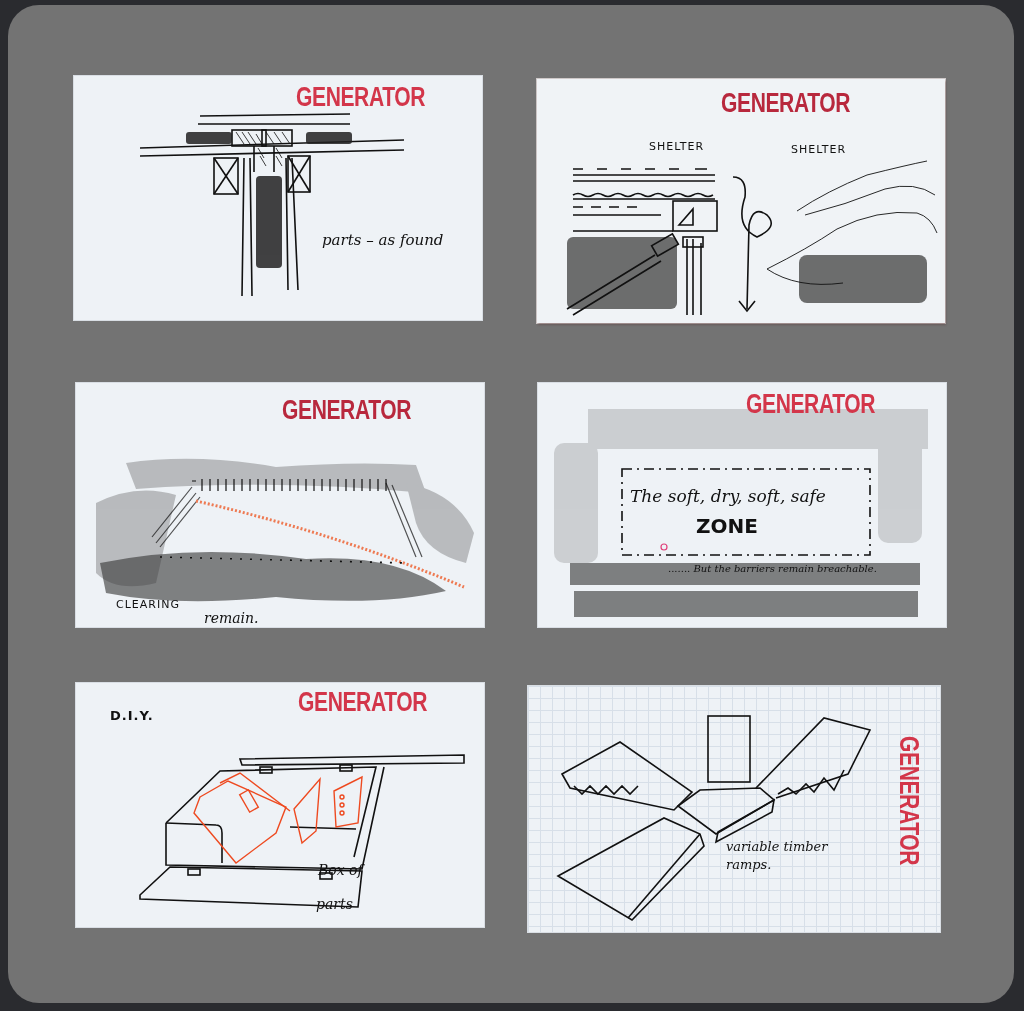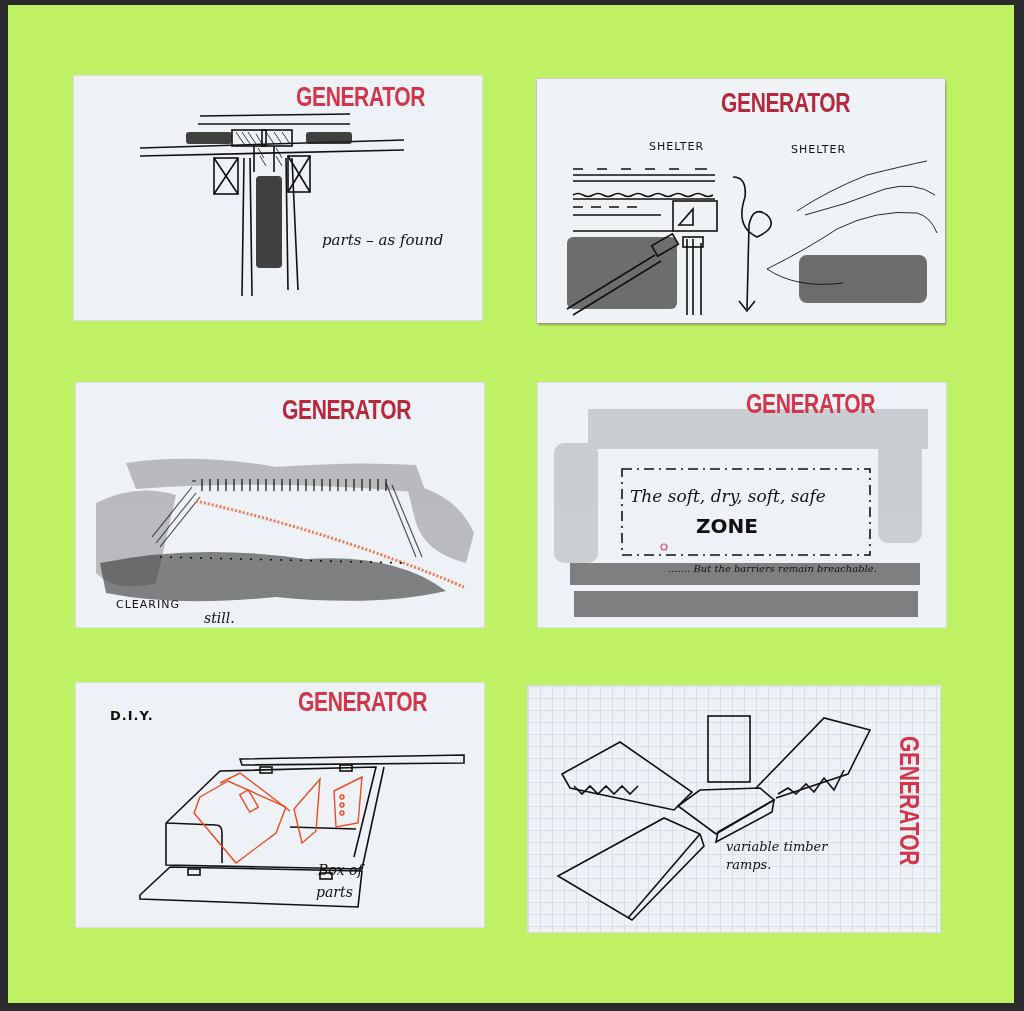--- a/index.html
+++ b/index.html
@@ -2,21 +2,22 @@
 <html><head>
 <meta charset="utf-8">
 <style>
   html, body { margin:0; padding:0; }
   body {
     width:1024px; height:1011px; background:#2a2b2f; position:relative; overflow:hidden;
     font-family:"Liberation Sans", sans-serif;
   }
   .board {
     position:absolute; left:8px; top:5px; width:1006px; height:998px;
-    background:#bef264;
+    background:#737373;
+    border-radius:31px;
   }
   .card {
     position:absolute; background:#eef2f6; box-shadow:0 0 0 1px #d9dee4;
     overflow:hidden;
   }
   .card.lifted { box-shadow:1px 2px 2px rgba(90,60,60,0.45), 0 0 0 1px #cfc9c9; background:#f0f3f6; }
   .stamp {
     position:absolute; color:#d3364a; font-family:"Liberation Sans Narrow","Liberation Sans", sans-serif;
     font-weight:bold; font-size:27px; letter-spacing:-0.5px; transform:scaleX(0.78); transform-origin:left top;
     white-space:nowrap; line-height:1;
@@ -118,21 +119,21 @@
       </g>
       <g stroke="#111" stroke-width="1.2">
         <path d="M116 98 h4 M126 96 v12 M134 96 v12 M142 96 v12 M150 96 v12 M158 96 v12 M166 96 v12 M174 96 v12 M182 96 v12 M190 96 v12 M198 96 v12 M206 96 v12 M214 96 v12 M222 96 v12 M230 96 v12 M238 96 v12 M246 96 v12 M254 96 v12 M262 96 v12 M270 96 v12 M278 96 v12 M286 96 v12 M294 96 v12 M302 96 v12 M310 96 v12"></path>
         <path d="M76 154 l40 -50 M80 160 l40 -50 M84 164 l40 -50" opacity="0.7"></path>
         <path d="M310 100 l30 74 M316 102 l30 72" opacity="0.7"></path>
       </g>
       <path d="M120 118 Q260 150 388 204" stroke="#ee7a52" stroke-width="3" fill="none" stroke-dasharray="2 2"></path>
       <path d="M84 174 L330 180" stroke="#111" stroke-width="1.6" stroke-dasharray="2 8" fill="none"></path>
     </svg>
     <div class="hand caps" style="left:40px;top:216px;">CLEARING</div>
-    <div class="hand" style="left:128px;top:228px;">still.</div>
+    <div class="hand" style="left:128px;top:228px;">remain.</div>
   </div>
 
   <div class="card" style="left:530px;top:378px;width:408px;height:244px;">
     <svg class="drawing" width="408" height="244">
       <g fill="#666" opacity="0.25">
         <rect x="50" y="26" width="340" height="40"></rect>
         <rect x="16" y="60" width="44" height="120" rx="10"></rect>
         <rect x="340" y="50" width="44" height="110" rx="10"></rect>
       </g>
       <g fill="#333" opacity="0.6">
@@ -169,21 +170,21 @@
         <path d="M144 100 L164 90 L214 128"></path>
         <rect x="168" y="108" width="10" height="20" transform="rotate(-30 173 118)"></rect>
         <path d="M218 126 L244 96 L240 148 L226 160 Z"></path>
         <path d="M258 108 L286 94 L282 140 L260 144 Z"></path>
         <circle cx="266" cy="114" r="2"></circle>
           <circle cx="266" cy="122" r="2"></circle>
           <circle cx="266" cy="130" r="2"></circle>
       </g>
     </svg>
     <div class="hand" style="left:242px;top:180px;">Box of</div>
-    <div class="hand" style="left:240px;top:202px;text-align:right;">parts</div>
+    <div class="hand" style="left:240px;top:214px;text-align:right;">parts</div>
   </div>
 
   <div class="card grid" style="left:520px;top:681px;width:412px;height:246px;">
     <svg class="drawing" width="412" height="246">
       <g stroke="#111" stroke-width="1.6" fill="none">
         <rect x="180" y="30" width="42" height="66"></rect>
         <path d="M34 88 L92 56 L164 106 L146 124 L42 102 Z"></path>
         <path d="M46 100 l8 8 l8 -8 l8 8 l8 -8 l8 8 l8 -8 l8 8 l8 -8"></path>
         <path d="M150 120 L172 104 L232 102 L246 114 L188 148 Z"></path>
         <path d="M190 146 L246 114 L244 126 L188 156 Z"></path>

